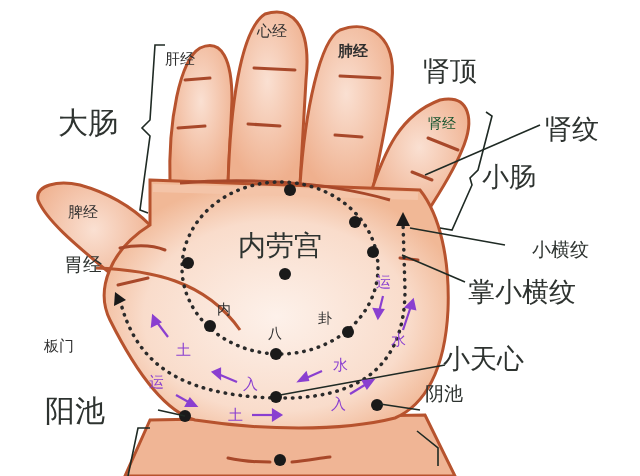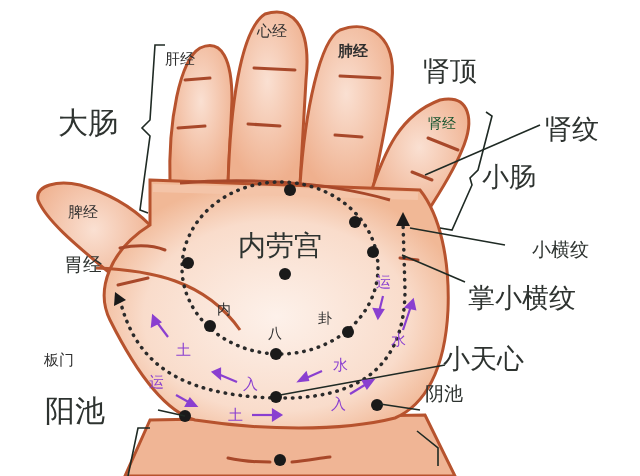--- a/index.html
+++ b/index.html
@@ -123,25 +123,25 @@
   <div class="lbl sm" style="left:338px;top:44px;font-weight:bold;">肺经</div>
   <div class="lbl xs" style="left:428px;top:116px;color:#14532d;">肾经</div>
   <div class="lbl sm" style="left:52px;top:205px;margin-left:16px;">脾经</div>
   <div class="lbl med" style="left:64px;top:255px;font-size:19px;">胃经</div>
 
   <div class="lbl big" style="left:58px;top:108px;">大肠</div>
   <div class="lbl big" style="left:423px;top:57px;font-size:27px;text-align:center;">肾顶</div>
   <div class="lbl big" style="left:545px;top:115px;font-size:27px;">肾纹</div>
   <div class="lbl big" style="left:482px;top:163px;font-size:27px;">小肠</div>
   <div class="lbl big" style="left:520px;top:240px;font-size:19px;margin-left:12px;">小横纹</div>
-  <div class="lbl big" style="left:468px;top:284px;font-size:27px;">掌小横纹</div>
+  <div class="lbl big" style="left:468px;top:278px;font-size:27px;">掌小横纹</div>
   <div class="lbl big" style="left:443px;top:345px;font-size:27px;">小天心</div>
   <div class="lbl big" style="left:45px;top:396px;">阳池</div>
   <div class="lbl big" style="left:425px;top:384px;font-size:19px;">阴池</div>
-  <div class="lbl sm" style="left:44px;top:353px;">板门</div>
+  <div class="lbl sm" style="left:44px;top:339px;">板门</div>
 
   <div class="lbl med" style="left:238px;top:232px;">内劳宫</div>
   <div class="lbl xs" style="left:217px;top:302px;">内</div>
   <div class="lbl xs" style="left:268px;top:326px;">八</div>
   <div class="lbl xs" style="left:318px;top:311px;">卦</div>
 
   <div class="lbl purple" style="left:149px;top:375px;">运</div>
   <div class="lbl purple" style="left:176px;top:343px;">土</div>
   <div class="lbl purple" style="left:243px;top:377px;">入</div>
   <div class="lbl purple" style="left:228px;top:408px;">土</div>

